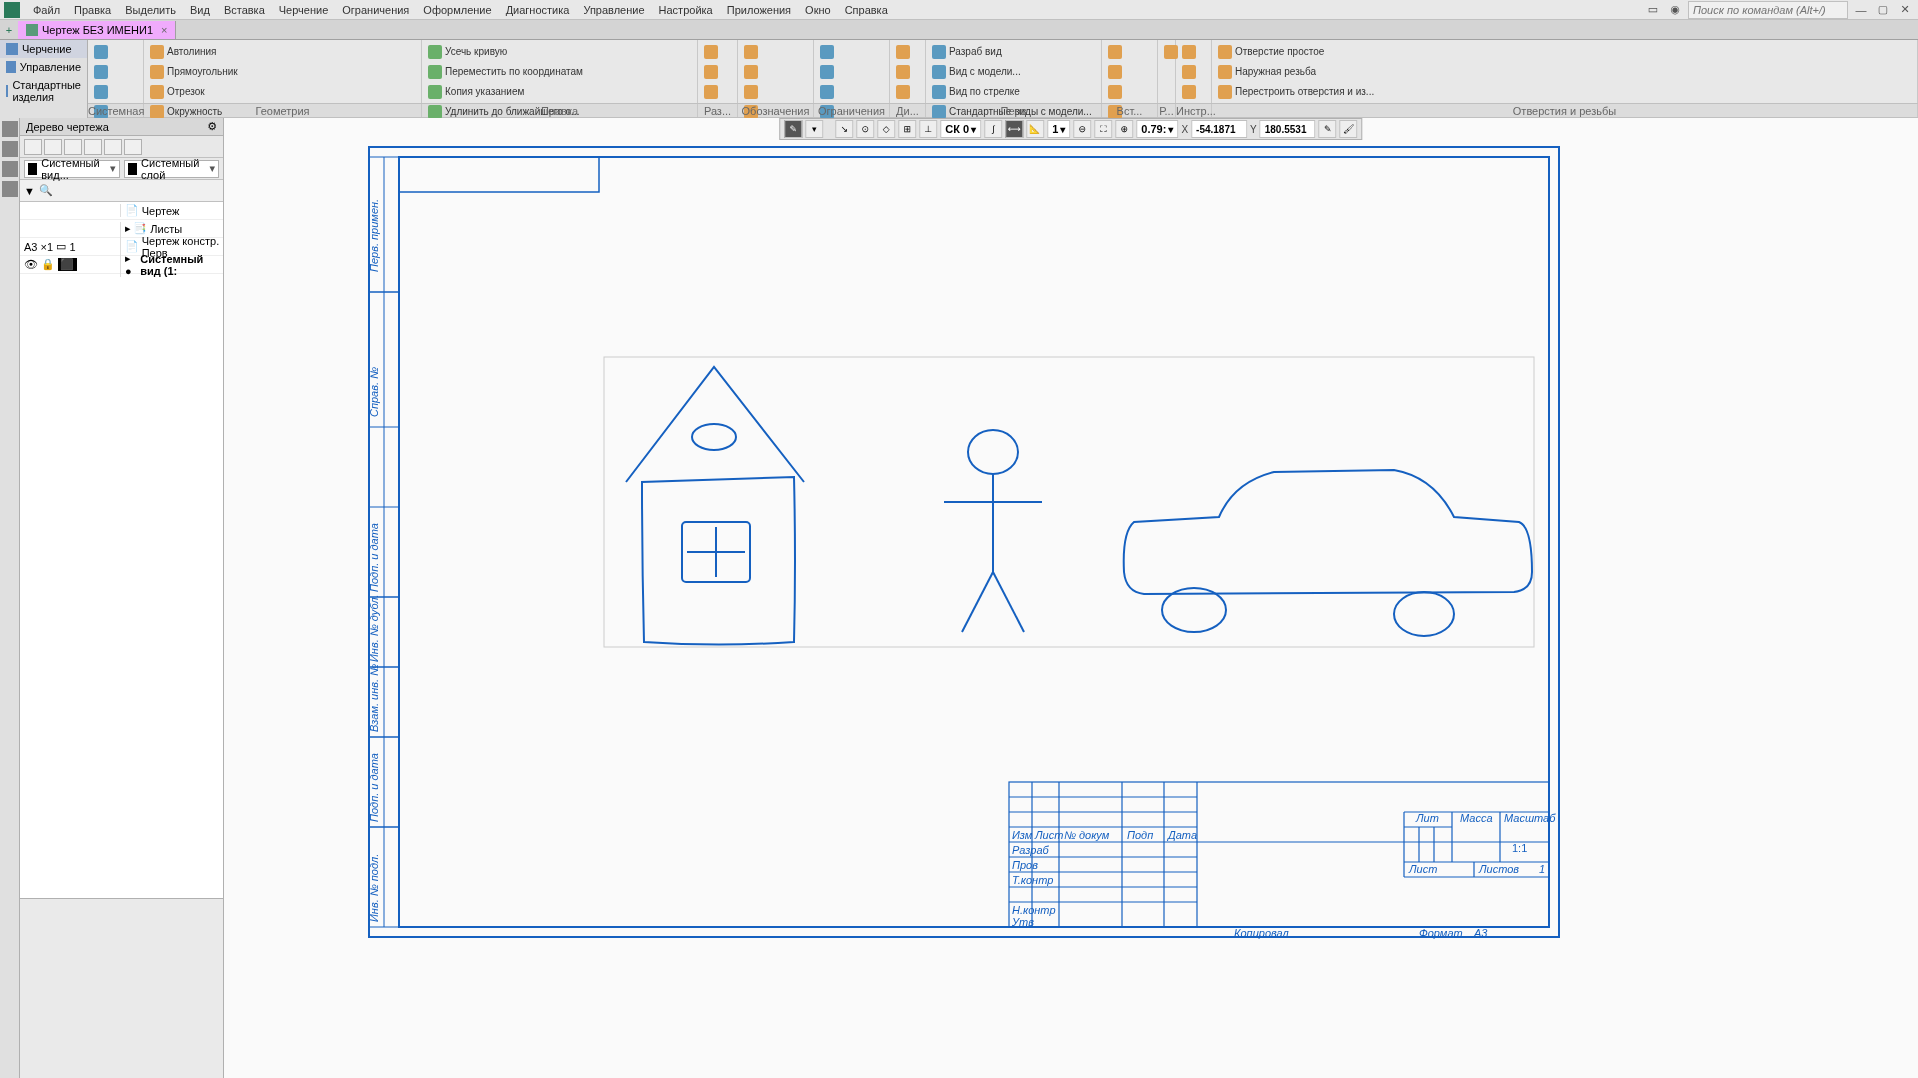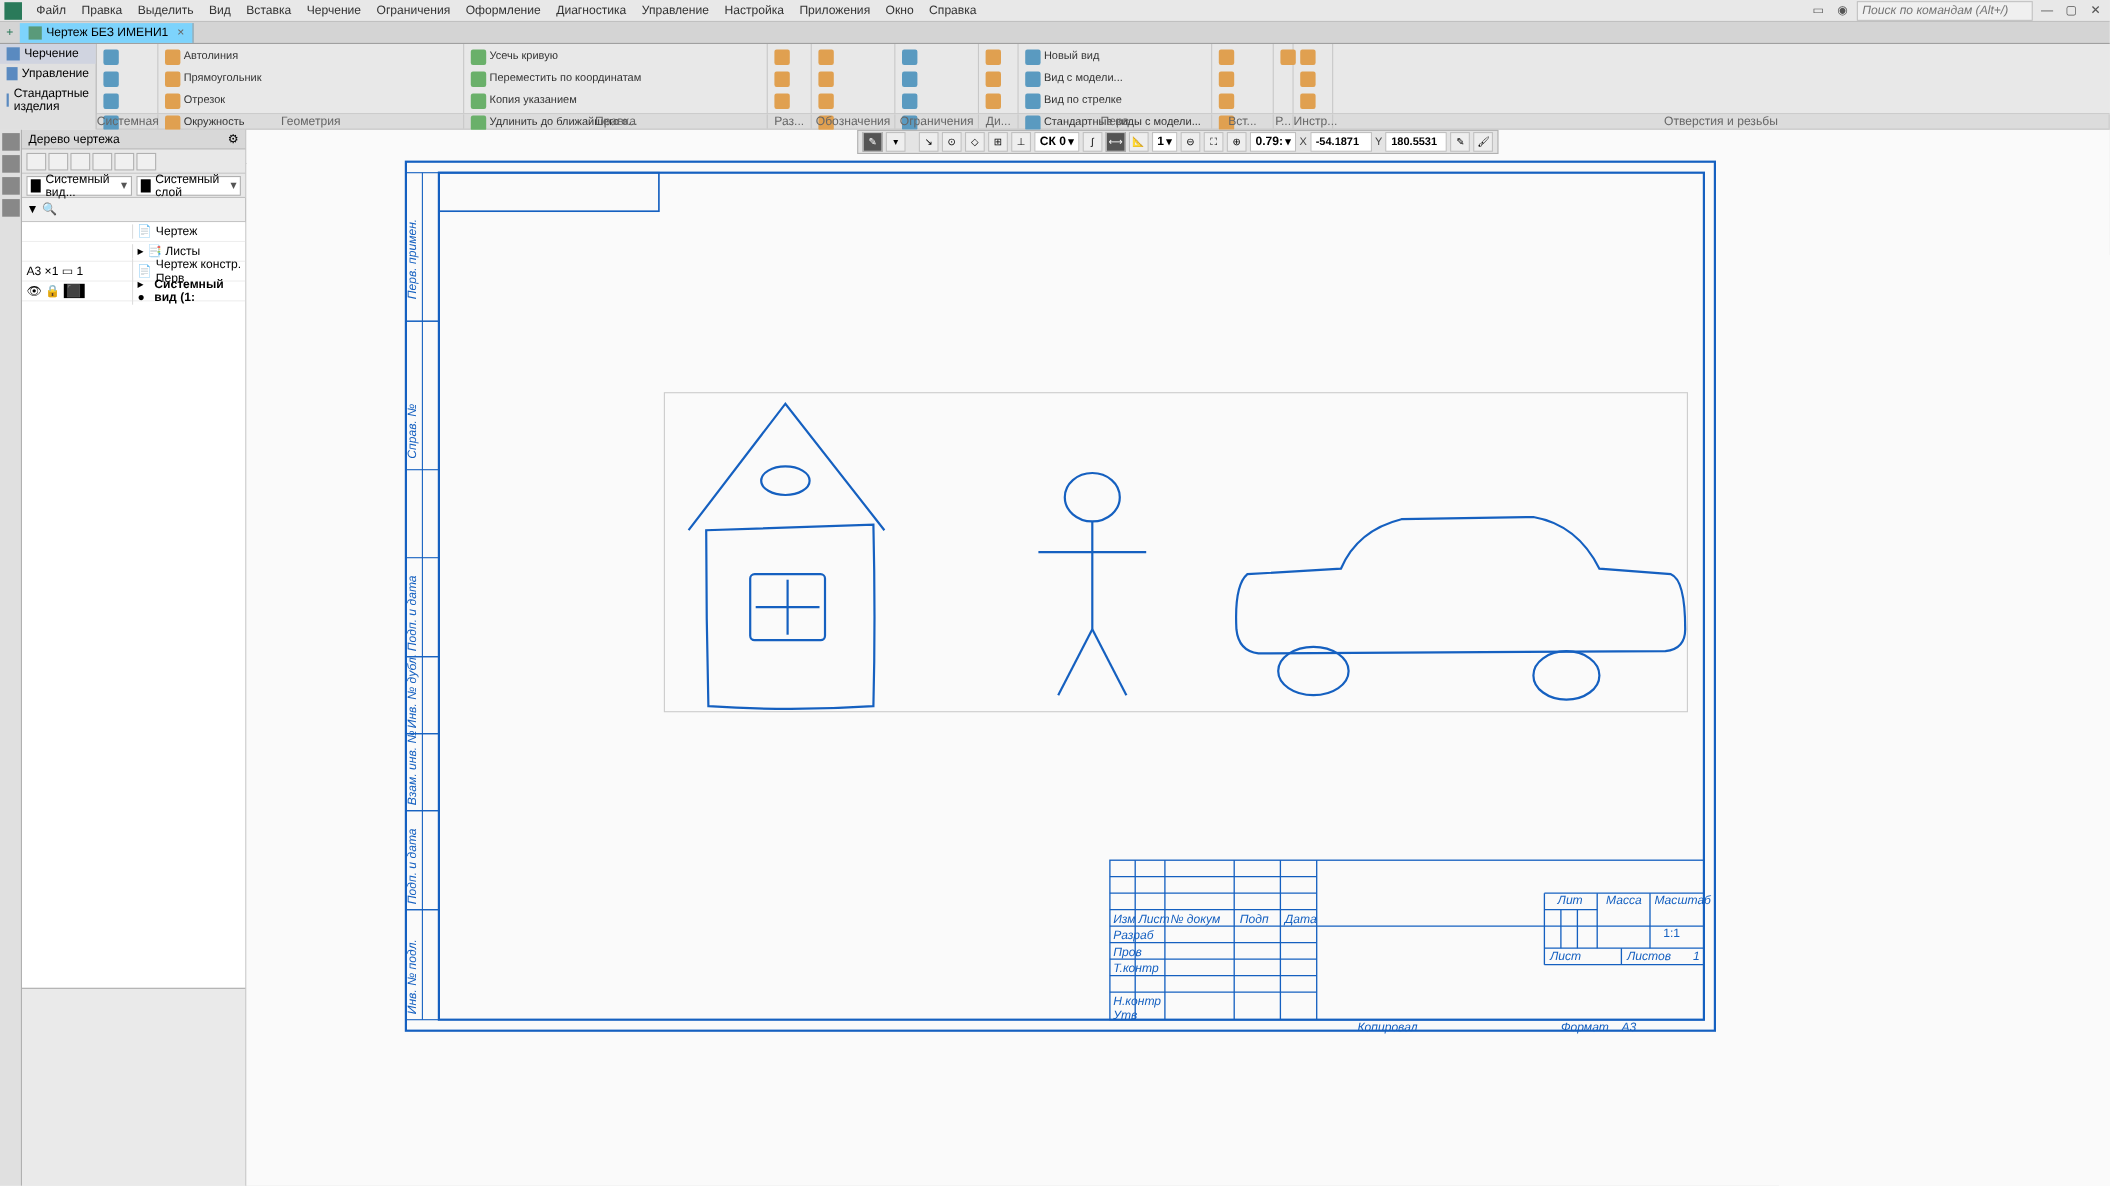--- a/index.html
+++ b/index.html
@@ -9,21 +9,21 @@
 .menubar { height: 20px; background: #e8e8e8; display: flex; align-items: center; padding: 0 4px; border-bottom: 1px solid #c0c0c0; }
 .app-icon { width: 16px; height: 16px; background: #2a7a5a; margin-right: 6px; }
 .menu-item { padding: 2px 7px; cursor: pointer; color: #333; text-align: center; }
 .menubar-right { margin-left: auto; display: flex; align-items: center; gap: 4px; }
 .win-btn { width: 18px; height: 16px; display: flex; align-items: center; justify-content: center; cursor: pointer; color: #555; }
 .search-cmd { width: 160px; height: 18px; border: 1px solid #c0c0c0; background: #f0f0f0; padding: 0 4px; color: #888; font-style: italic; }
 
 
 .tabbar { height: 20px; background: #d4d4d4; display: flex; align-items: center; border-bottom: 1px solid #a0a0a0; }
 .tab-add { width: 18px; text-align: center; color: #2a7a5a; cursor: pointer; }
-.file-tab { background: #7dd3fc; height: 18px; padding: 1px 8px; display: flex; align-items: center; gap: 4px; border-right: 1px solid #a0a0a0; }
+.file-tab { background: #f0abfc; height: 18px; padding: 1px 8px; display: flex; align-items: center; gap: 4px; border-right: 1px solid #a0a0a0; }
 .file-tab-icon { width: 12px; height: 12px; background: #5a9a7a; }
 .tab-close { cursor: pointer; color: #666; margin-left: 4px; }
 
 
 .ribbon-container { display: flex; }
 .ribbon-side { width: 88px; background: #e0e0e0; border-right: 1px solid #b0b0b0; }
 .ribbon-side-tab { padding: 3px 6px; display: flex; align-items: center; gap: 4px; cursor: pointer; font-size: 10px; }
 .ribbon-side-tab.active { background: #d0d4e0; }
 .rs-icon { width: 12px; height: 12px; background: #5a8ac0; }
 .ribbon { flex: 1; background: #e8e8e8; }
@@ -318,21 +318,21 @@
         <div class="rbtn">
               <div class="ricon"></div>
             </div>
       </div>
         </div>
 
       <div class="rgroup" style="width:176px">
           <div class="rgroup-body">
         <div class="rbtn">
               <div class="ricon blue"></div>
-              <span class="rlabel">Новый вид</span>
+              <span class="rlabel">Разраб вид</span>
             </div>
         <div class="rbtn">
               <div class="ricon blue"></div>
               <span class="rlabel">Вид с модели...</span>
             </div>
         <div class="rbtn">
               <div class="ricon blue"></div>
               <span class="rlabel">Вид по стрелке</span>
             </div>
         <div class="rbtn">
@@ -387,20 +387,36 @@
             </div>
         <div class="rbtn">
               <div class="ricon"></div>
             </div>
         <div class="rbtn">
               <div class="ricon"></div>
             </div>
       </div>
         </div>
 
+      <div class="rgroup" style="flex:1">
+          <div class="rgroup-body">
+        <div class="rbtn">
+              <div class="ricon"></div>
+              <span class="rlabel">Отверстие простое</span>
+            </div>
+        <div class="rbtn">
+              <div class="ricon"></div>
+              <span class="rlabel">Наружная резьба</span>
+            </div>
+        <div class="rbtn">
+              <div class="ricon"></div>
+              <span class="rlabel">Перестроить отверстия и из...</span>
+            </div>
+      </div>
+        </div>
     </div>
     <div class="rgroup-labels">
       <div class="rgroup-label" style="width:56px">Системная</div>
       <div class="rgroup-label" style="width:278px">Геометрия</div>
       <div class="rgroup-label" style="width:276px">Правка</div>
       <div class="rgroup-label" style="width:40px">Раз...</div>
       <div class="rgroup-label" style="width:76px">Обозначения</div>
       <div class="rgroup-label" style="width:76px">Ограничения</div>
       <div class="rgroup-label" style="width:36px">Ди...</div>
       <div class="rgroup-label" style="width:176px">Перв</div>

